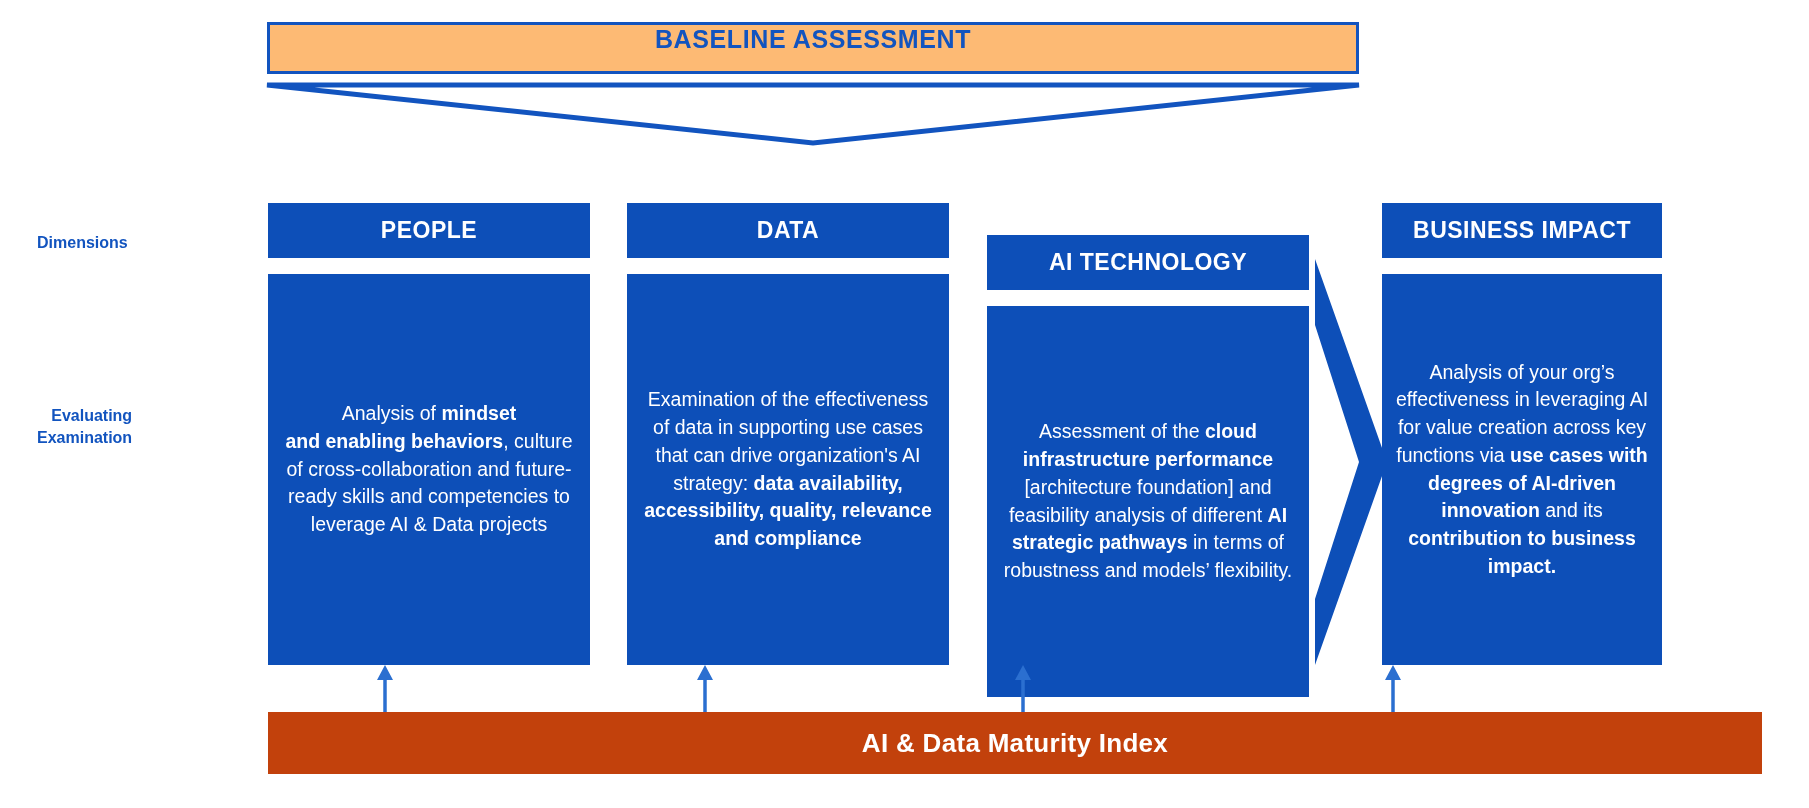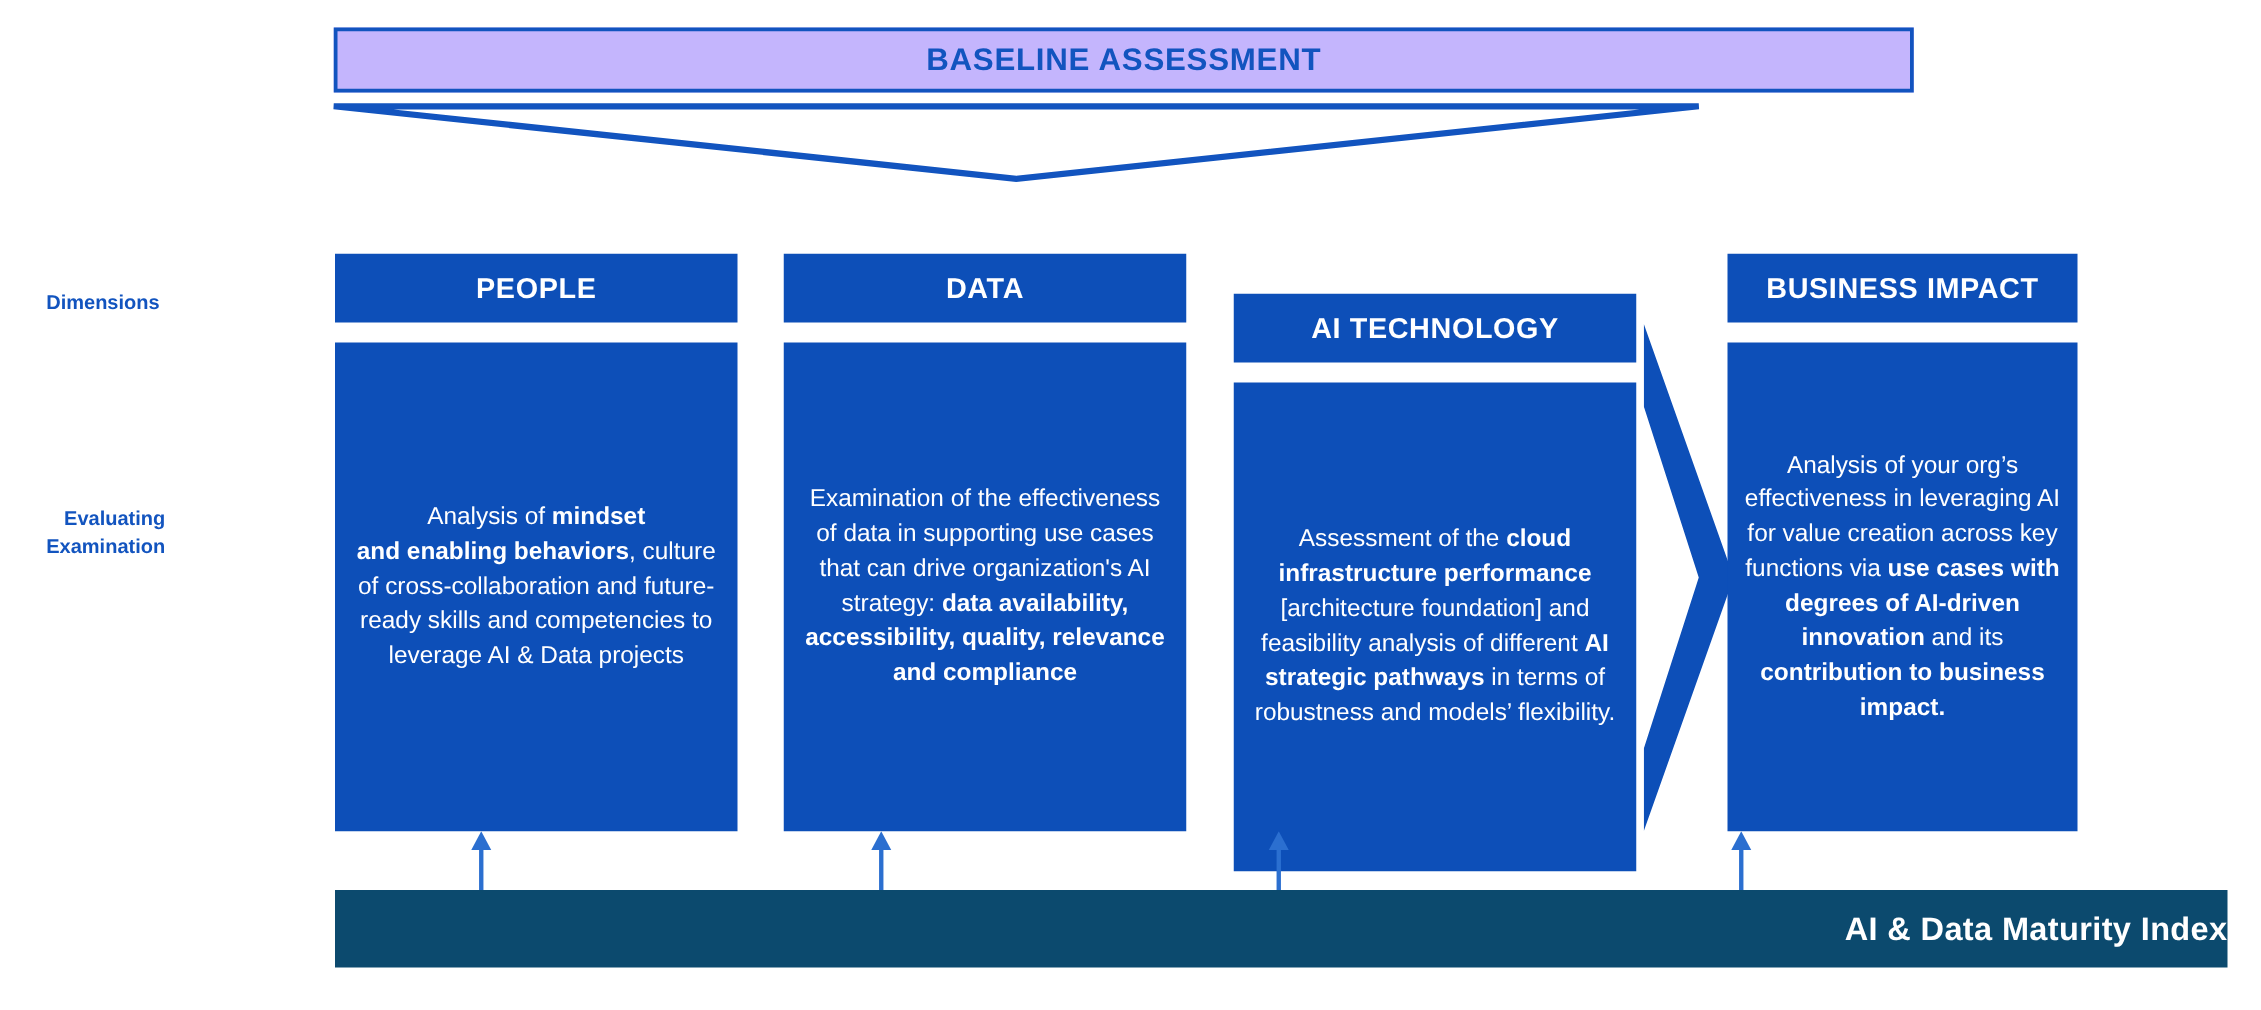--- a/index.html
+++ b/index.html
@@ -18,27 +18,26 @@
   .canvas {
     position: absolute;
     inset: 0;
   }
 
   
   .baseline-box {
     position: absolute;
     left: 267px;
     top: 22px;
-    width: 1264px;
+    width: 1092px;
     height: 52px;
     border: 3px solid #1254bf;
-    background: #c4b5fd;
+    background: #fdba74;
     box-sizing: border-box;
     display: flex;
-    align-items: center;
     justify-content: center;
   }
   .baseline-title {
     color: #1254bf;
     font-size: 25px;
     font-weight: bold;
     letter-spacing: 0.6px;
   }
 
   .funnel {
@@ -133,25 +132,24 @@
   .conn-3 { left: 1014px; top: 665px; }
   .conn-4 { left: 1384px; top: 665px; }
 
   
   .footer-bar {
     position: absolute;
     left: 268px;
     top: 712px;
     width: 1494px;
     height: 62px;
-    background: #0c4a6e;
+    background: #c2410c;
     display: flex;
     align-items: center;
-    justify-content: flex-end;
-    padding-left: 20px;
+    justify-content: center;
   }
   .footer-text {
     color: #ffffff;
     font-size: 26px;
     font-weight: bold;
     letter-spacing: 0.3px;
   }
 </style>
 </head>
 <body>

